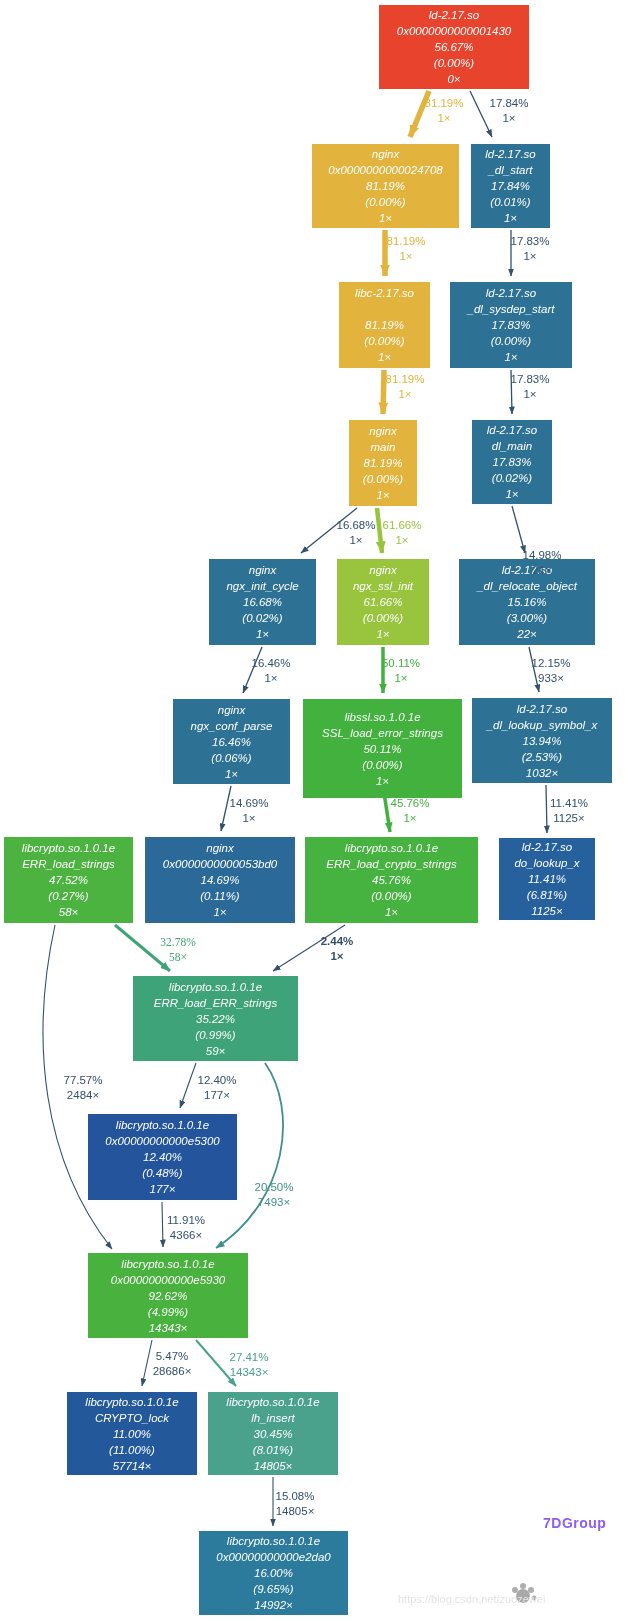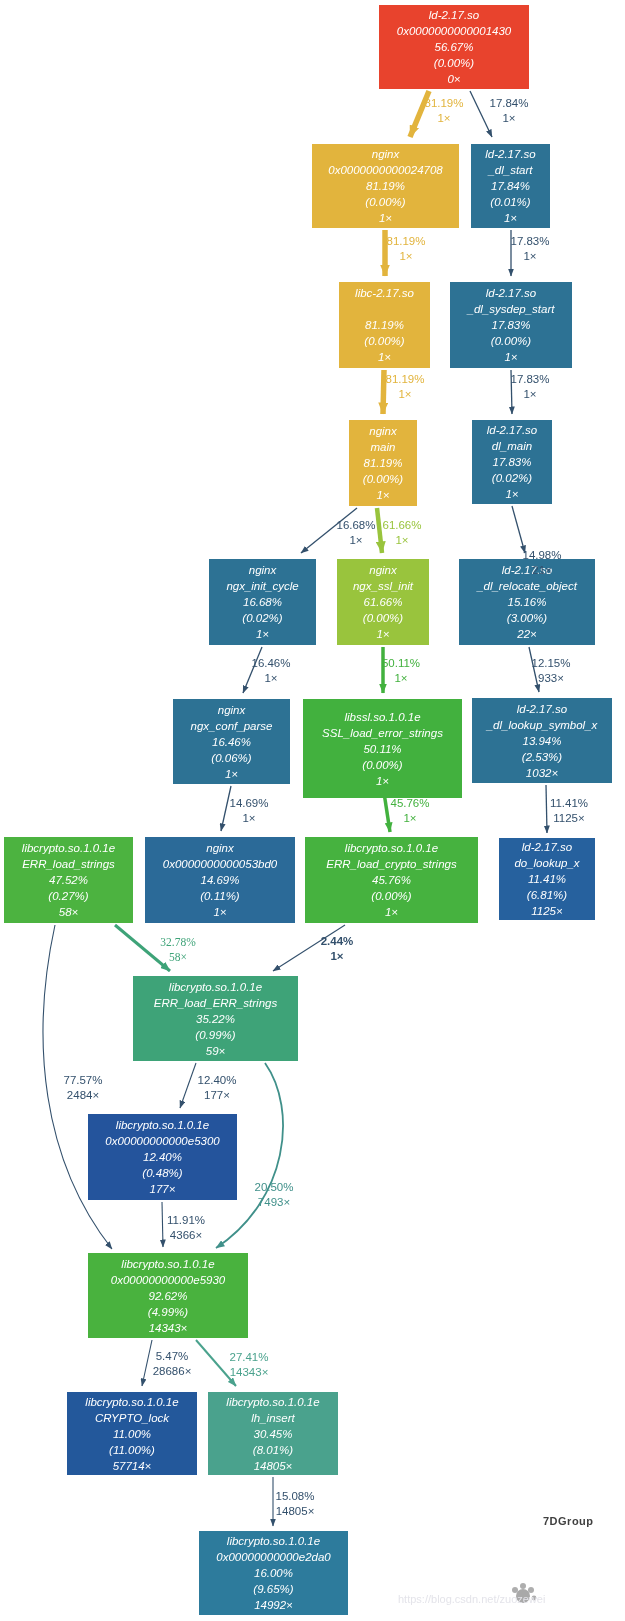--- a/index.html
+++ b/index.html
@@ -13,22 +13,22 @@
     align-items:center;color:#ffffff;font-size:11.5px;line-height:16px;
     text-align:center;
     font-style:italic;
   }
   .node .ln{min-height:16px;white-space:nowrap;}
   .edge-label{
     position:absolute;transform:translateX(-50%);text-align:center;
     font-size:11.5px;line-height:15px;white-space:nowrap;
   }
   .wm-brand{
-    position:absolute;left:543px;top:1515px;font-size:11px;font-weight:bold;
-    color:#404040;text-shadow:1px 1px 0 #ffffff;letter-spacing:0.5px;
+    position:absolute;left:543px;top:1515px;font-size:14px;font-weight:bold;
+    color:#8b5cf6;text-shadow:1px 1px 0 #ffffff;letter-spacing:0.5px;
   }
   .wm-logo{position:absolute;left:508px;top:1581px;}
   .wm-url{
     position:absolute;left:398px;top:1593px;font-size:11px;color:#e4e4ea;
     white-space:nowrap;
   }
 </style>
 </head>
 <body>
 

